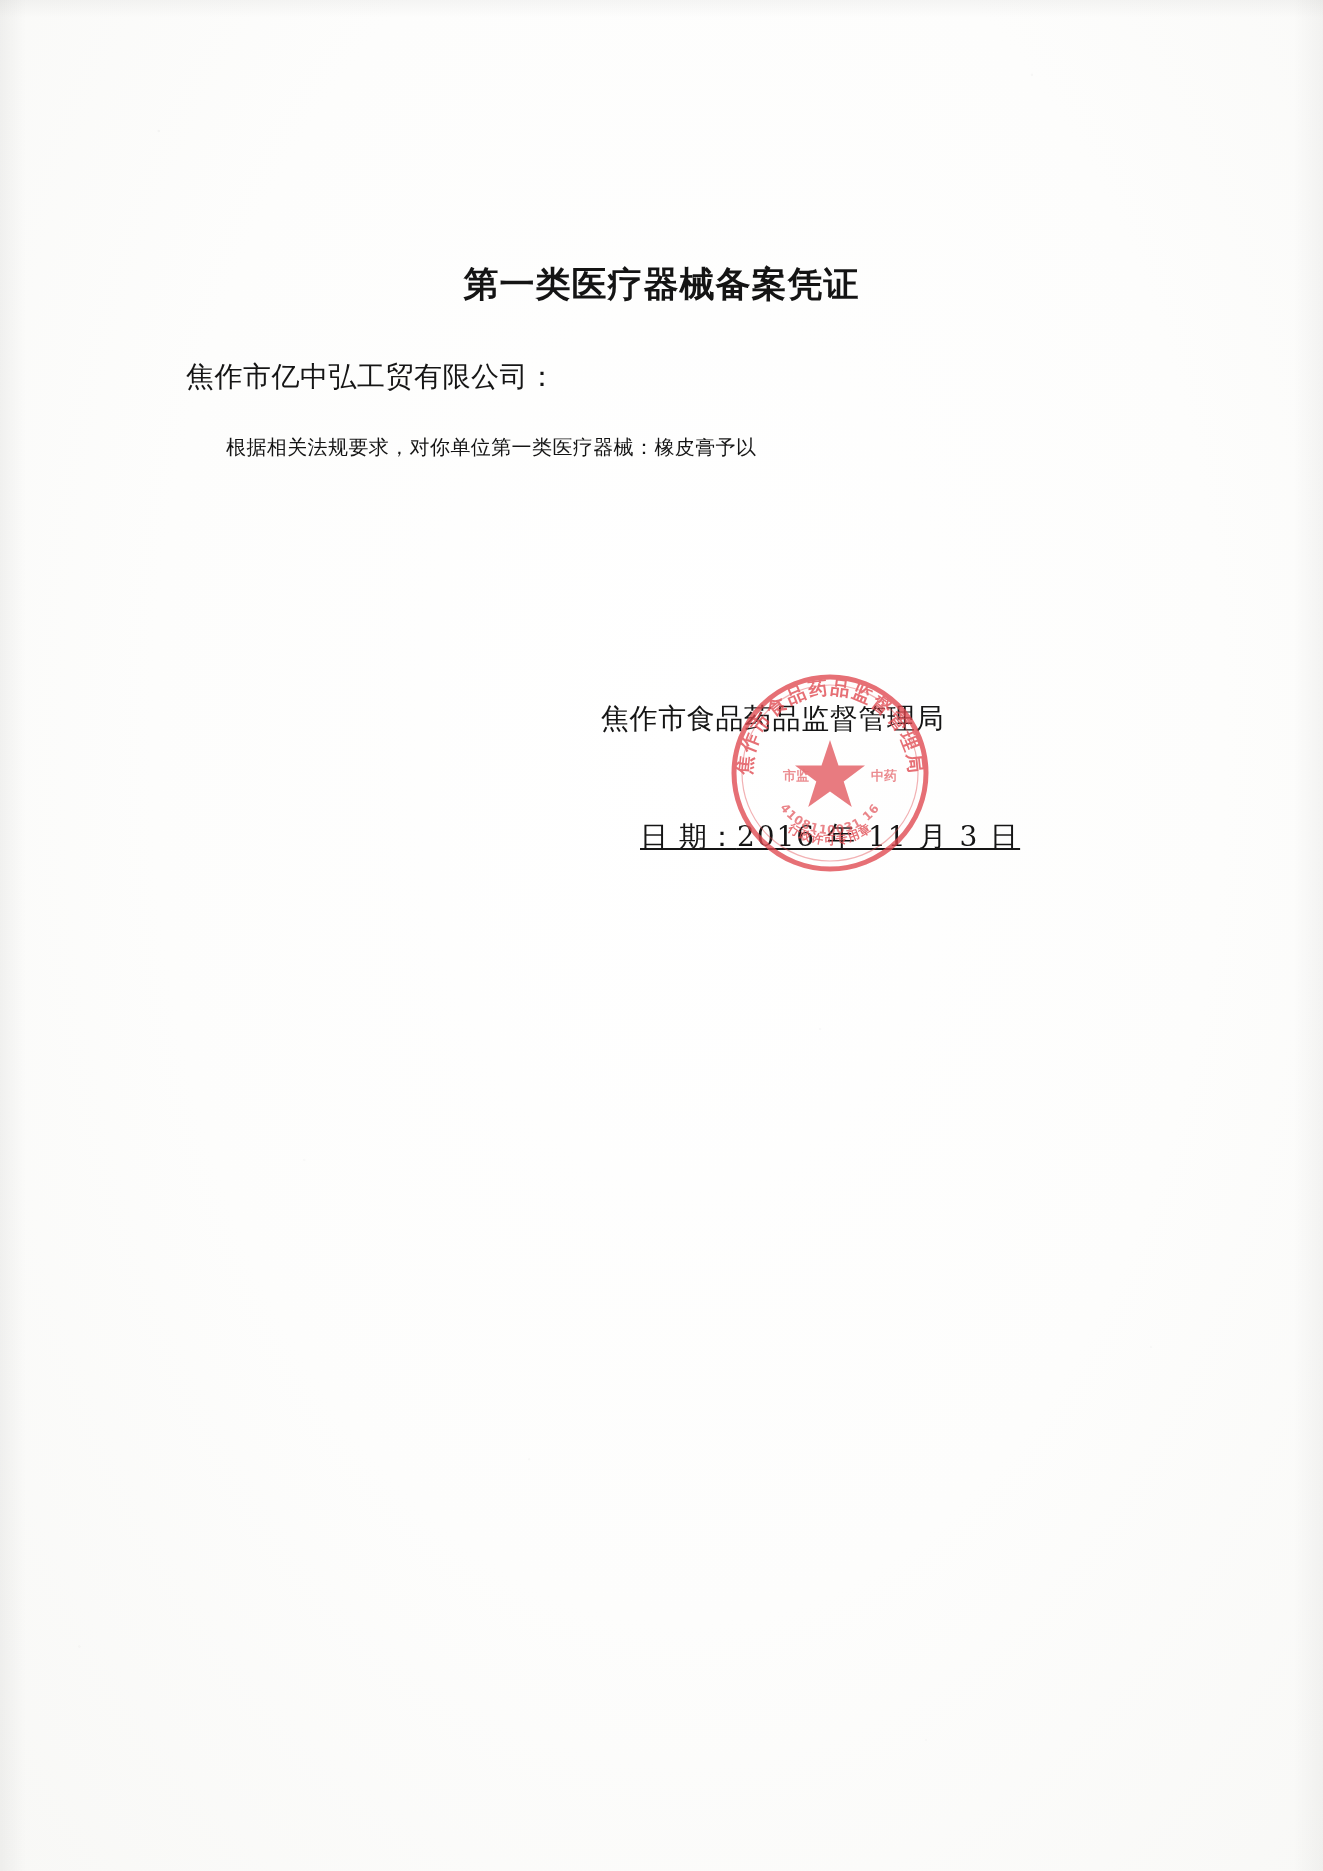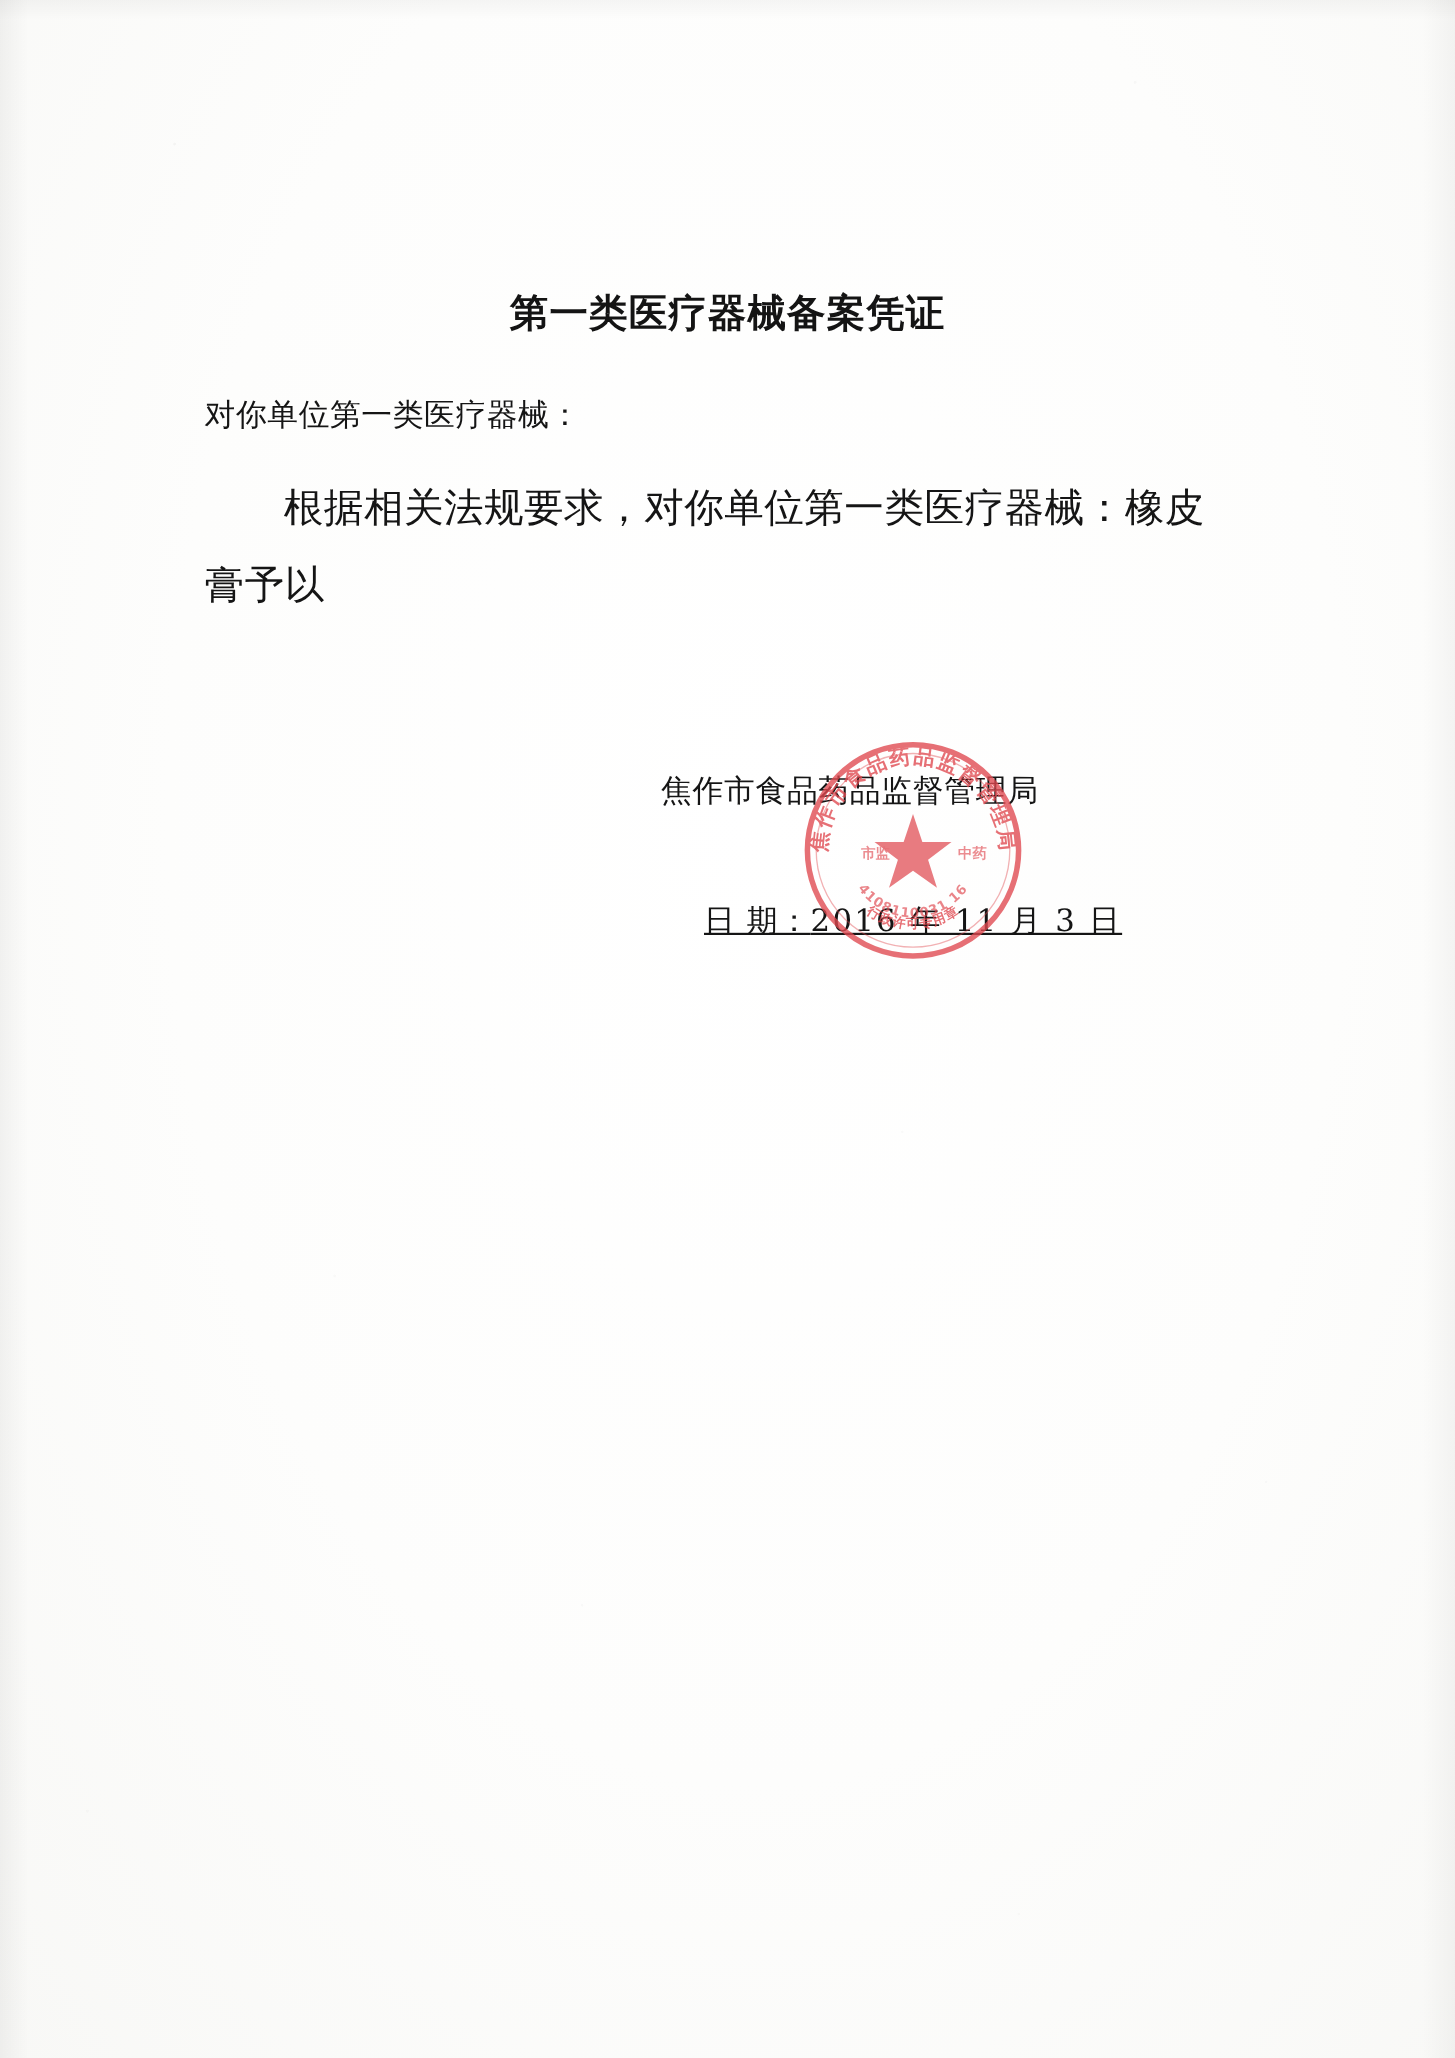--- a/index.html
+++ b/index.html
@@ -77,21 +77,21 @@
     font-size: 28px;
     letter-spacing: .5px;
     color: #151515;
   }
 
   .body-block {
     position: absolute;
     top: 428px;
     left: 186px;
     width: 910px;
-    font-size: 36px;
+    font-size: 20px;
     line-height: 1.95;
     letter-spacing: .4px;
     color: #151515;
   }
   .body-block p { margin: 0; }
   .indent { text-indent: 2em; }
 
   .issuer {
     position: absolute;
     top: 700px;
@@ -153,21 +153,21 @@
 
 <div class="page">
 
   <div class="edge-top"></div>
   <div class="edge-left"></div>
   <div class="edge-right"></div>
   <div class="scan-noise"></div>
 
   <h1 class="doc-title">第一类医疗器械备案凭证</h1>
 
-  <div class="addressee">对你单位第一类医疗器械：</div>
+  <div class="addressee">焦作市亿中弘工贸有限公司：</div>
 
   <div class="body-block">
     <p class="indent">根据相关法规要求，对你单位第一类医疗器械：橡皮膏予以</p>
   </div>
 
   <div class="issuer">焦作市食品药品监督管理局</div>
 
   <div class="date-line">
     <span>日 期：</span><span class="num">2016 年 11 月 3 日</span>
   </div>

